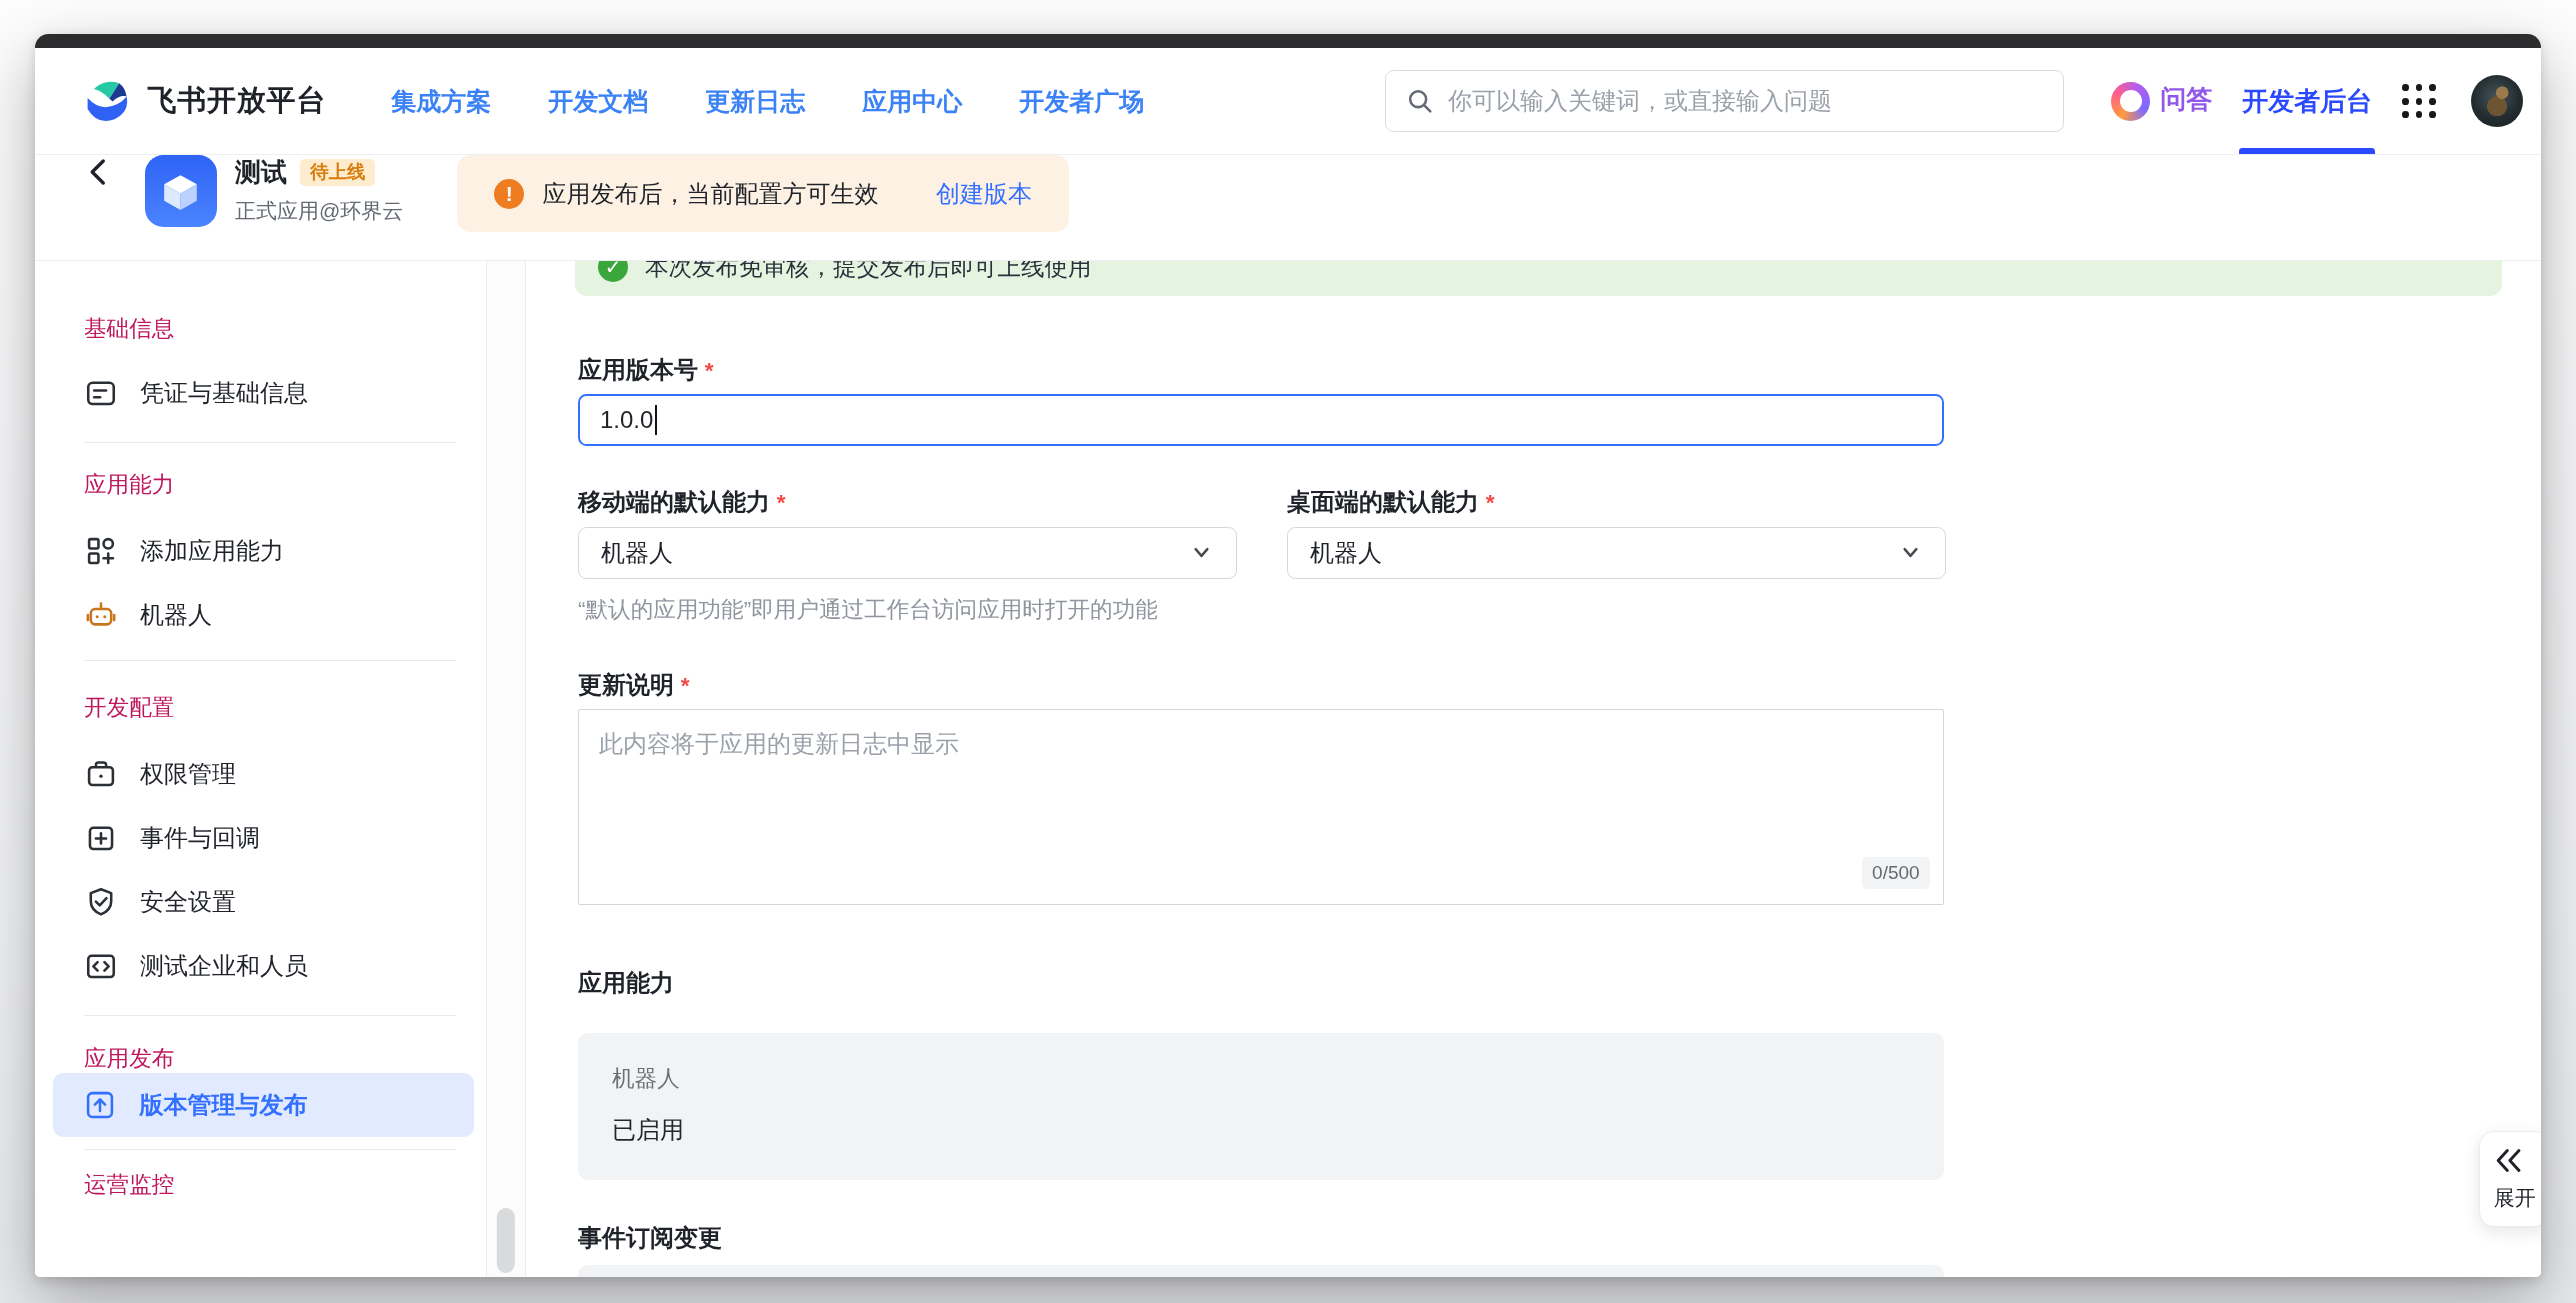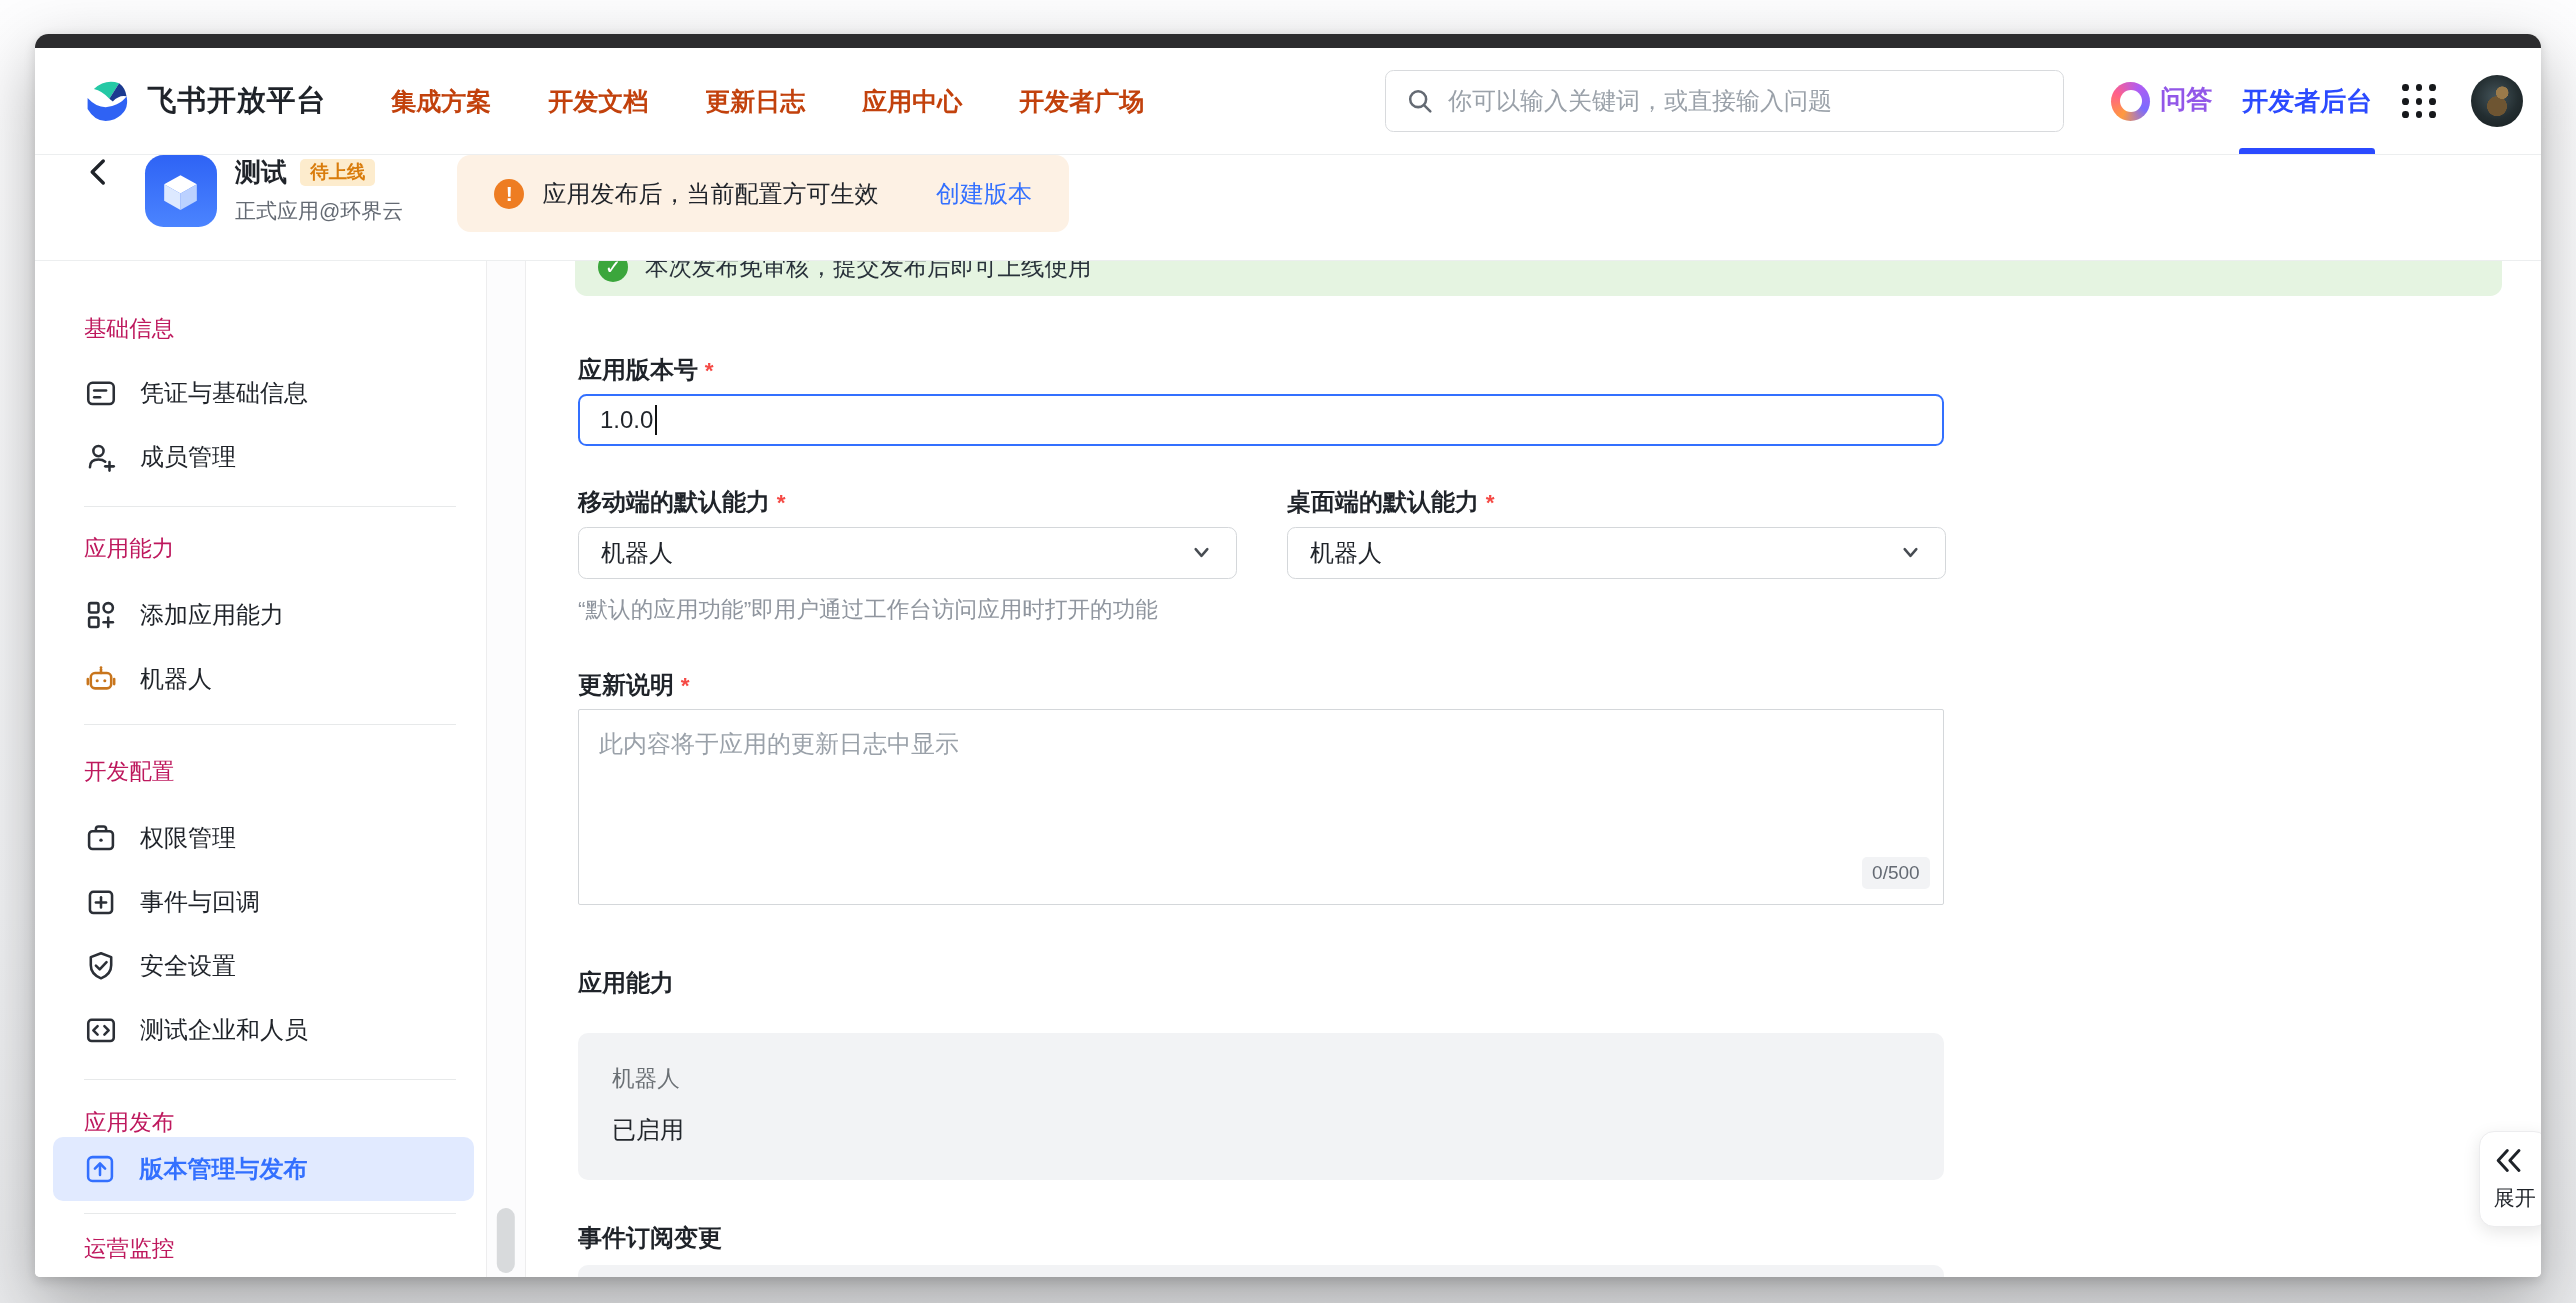--- a/index.html
+++ b/index.html
@@ -16,21 +16,21 @@
     overflow:hidden; display:flex; flex-direction:column;
   }
   .titlebar { height:14.2px; background:#2c2c2e; flex:none; }
 
   
   .navbar { height:107px; flex:none; display:flex; align-items:center; padding:0 18.4px 0 44px; border-bottom:1.7px solid #eceeef; background:#fff; }
   .logo { display:flex; align-items:center; gap:13.4px; }
   .logo svg { width:55px; height:55px; }
   .logo-text { font-size:29px; font-weight:700; letter-spacing:0.8px; }
   .nav-menu { display:flex; gap:57px; margin-left:65px; }
-  .nav-item { font-size:25px; font-weight:600; color:#c2410c; cursor:pointer; white-space:nowrap; }
+  .nav-item { font-size:25px; font-weight:600; color:#3b82f6; cursor:pointer; white-space:nowrap; }
   .searchbox { margin-left:auto; width:679px; height:62px; border:1.7px solid #d8dadd; border-radius:8.4px; display:flex; align-items:center; padding:0 20px; gap:13.4px; background:#fff; }
   .searchbox svg { width:28.5px; height:28.5px; flex:none; }
   .search-ph { font-size:24px; color:#9aa1a9; white-space:nowrap; overflow:hidden; }
   .nav-right { display:flex; align-items:center; height:100%; margin-left:47px; gap:30px; }
   .qa { display:flex; align-items:flex-start; gap:10px; cursor:pointer; }
   .qa-ring { width:39px; height:39px; border-radius:50%;
     background:conic-gradient(from 210deg,#ff9a3e,#ff5f8a,#b05cf2,#7a6bff,#ff9a3e); position:relative; }
   .qa-ring::after { content:""; position:absolute; inset:8.4px; background:#fff; border-radius:50%; }
   .qa-label { font-size:26px; font-weight:600; color:#9257e8; }
   .console-tab { position:relative; height:106px; display:flex; align-items:center; cursor:pointer; }
@@ -190,29 +190,20 @@
 
     <div class="sidebar">
       <div class="sec-title">基础信息</div>
       <div class="side-item mt21">
         <svg viewBox="0 0 40 40">
           <rect x="5" y="8" width="30" height="25" rx="5" fill="none" stroke="#2b2f36" stroke-width="3"></rect>
           <line x1="12" y1="17" x2="26" y2="17" stroke="#2b2f36" stroke-width="3" stroke-linecap="round"></line>
           <line x1="12" y1="25" x2="19" y2="25" stroke="#2b2f36" stroke-width="3" stroke-linecap="round"></line>
         </svg>
         <span>凭证与基础信息</span>
-      </div>
-      <div class="side-item">
-        <svg viewBox="0 0 40 40">
-          <circle cx="17" cy="13" r="6" fill="none" stroke="#2b2f36" stroke-width="3"></circle>
-          <path d="M7 32 q0-9 10-9 q5 0 8 2.5" fill="none" stroke="#2b2f36" stroke-width="3" stroke-linecap="round"></path>
-          <line x1="30" y1="26" x2="30" y2="36" stroke="#2b2f36" stroke-width="3" stroke-linecap="round"></line>
-          <line x1="25" y1="31" x2="35" y2="31" stroke="#2b2f36" stroke-width="3" stroke-linecap="round"></line>
-        </svg>
-        <span>成员管理</span>
       </div>
       <div class="divider dv1"></div>
 
       <div class="sec-title mt33">应用能力</div>
       <div class="side-item mt23">
         <svg viewBox="0 0 40 40">
           <rect x="6" y="6" width="11" height="11" rx="2" fill="none" stroke="#2b2f36" stroke-width="3"></rect>
           <circle cx="28.5" cy="11.5" r="5.5" fill="none" stroke="#2b2f36" stroke-width="3"></circle>
           <rect x="6" y="23" width="11" height="11" rx="2" fill="none" stroke="#2b2f36" stroke-width="3"></rect>
           <line x1="28.5" y1="23" x2="28.5" y2="34" stroke="#2b2f36" stroke-width="3" stroke-linecap="round"></line>

